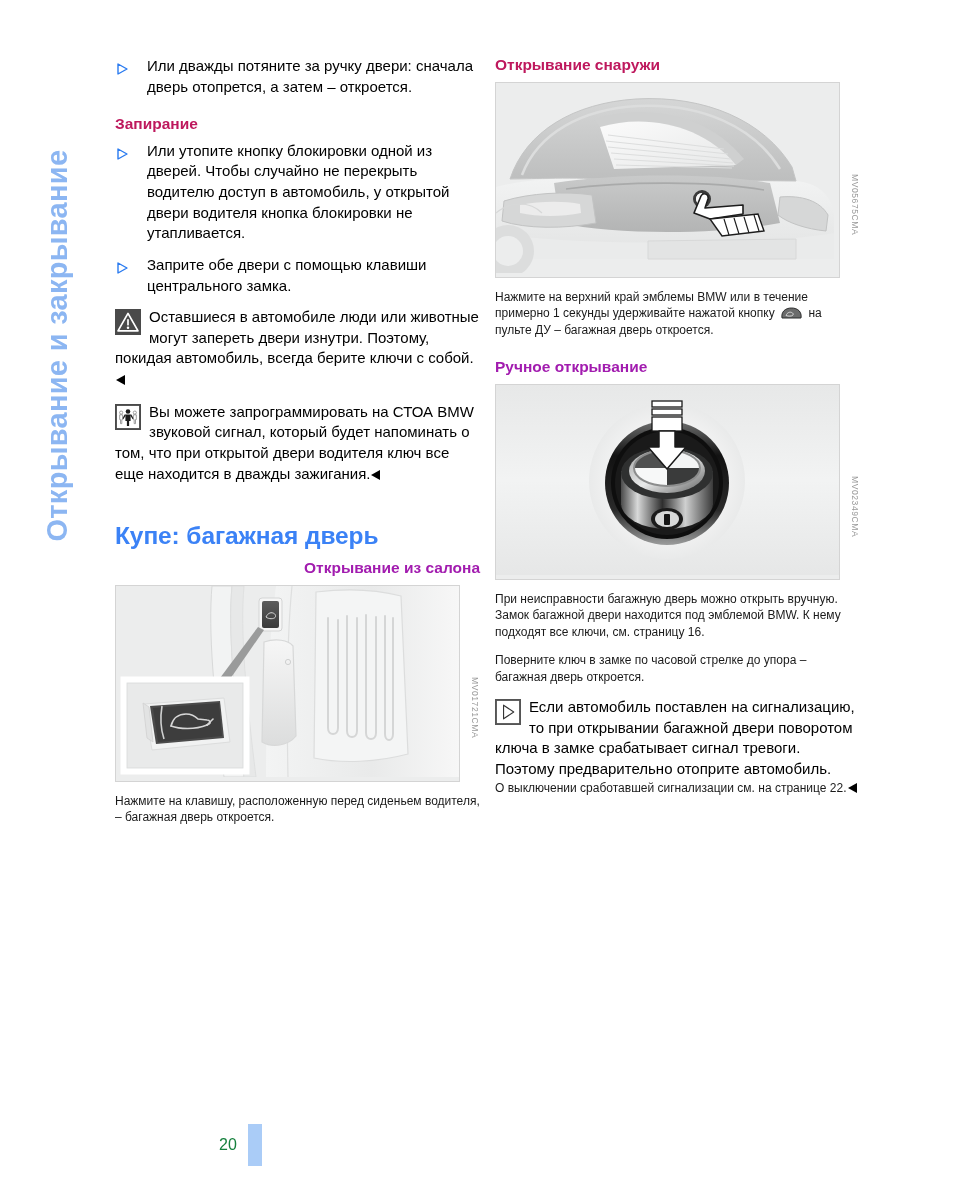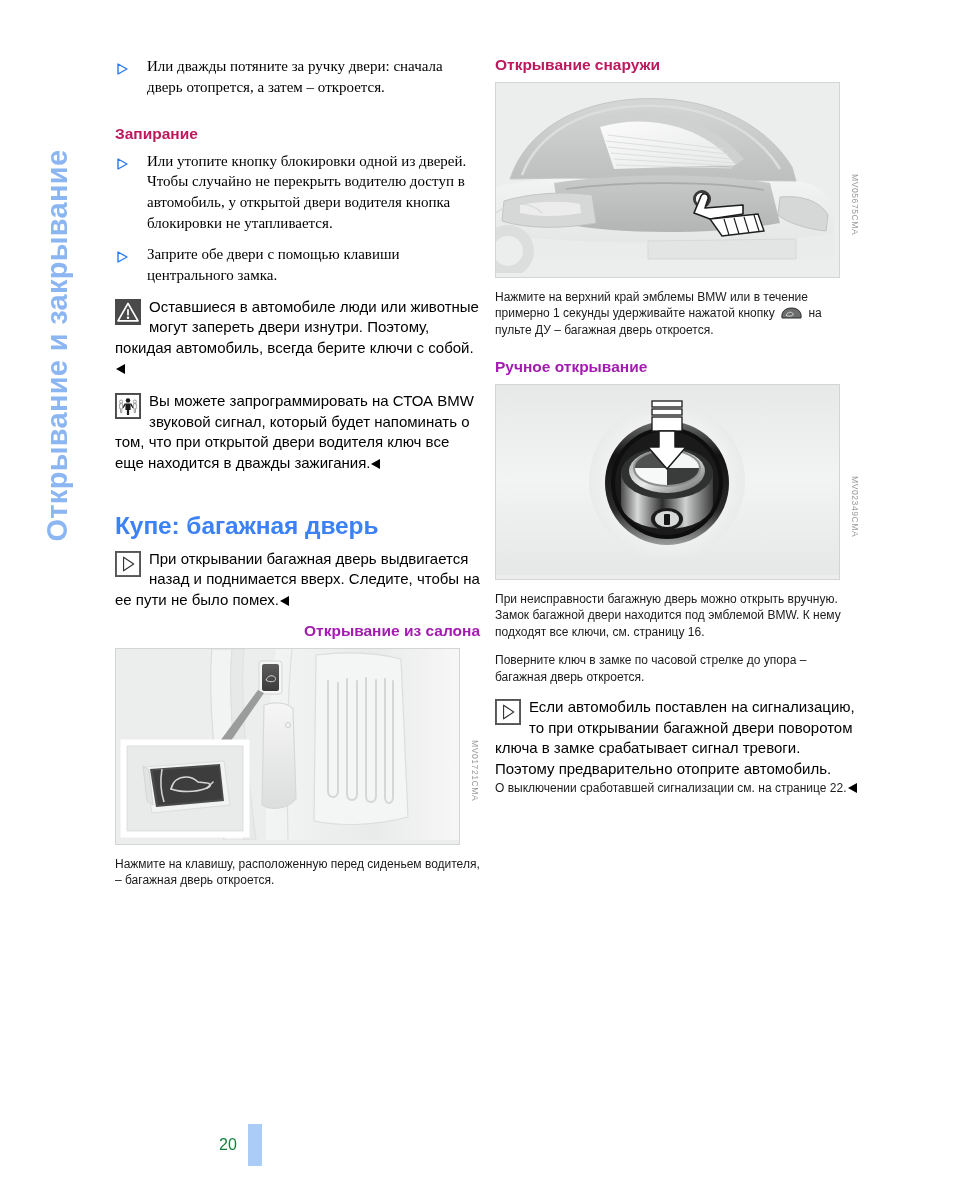--- a/index.html
+++ b/index.html
@@ -73,21 +73,20 @@
     line-height: 1.375;
     margin: 0 0 12px 0;
     color: #1a1a1a;
   }
 
   
   .bullet {
     position: relative;
     padding-left: 32px;
     margin-bottom: 11px;
-    font-family: Liberation Serif, serif;
   }
   .bullet .tri {
     position: absolute;
     left: 2px;
     top: 5px;
     width: 0;
     height: 0;
   }
   .tri-open {
     display: inline-block;
@@ -227,21 +226,21 @@
 
   <div class="bullet">
     <span class="tri">
       <svg class="tri-open" viewBox="0 0 11 12" aria-hidden="true">
         <path d="M1 1 L10 6 L1 11 Z" fill="none" stroke="#2A7BF0" stroke-width="1.4" stroke-linejoin="round"></path>
       </svg>
     </span>
     <span class="bullet-text">Или дважды потяните за ручку двери: сначала дверь отопрется, а затем – откроется.</span>
   </div>
 
-  <div class="h2" style="margin-top:28px;">Запирание</div>
+  <div class="h2" style="margin-top:18px;">Запирание</div>
 
   <div class="bullet">
     <span class="tri">
       <svg class="tri-open" viewBox="0 0 11 12" aria-hidden="true">
         <path d="M1 1 L10 6 L1 11 Z" fill="none" stroke="#2A7BF0" stroke-width="1.4" stroke-linejoin="round"></path>
       </svg>
     </span>
     <span class="bullet-text">Или утопите кнопку блокировки одной из дверей. Чтобы случайно не перекрыть водителю доступ в автомобиль, у открытой двери водителя кнопка блокировки не утапливается.</span>
   </div>
 
@@ -280,29 +279,20 @@
 
         <circle cx="20.4" cy="8.2" r="1.7" fill="none" stroke="#8a8a8a" stroke-width="0.9"></circle>
         <path d="M18.8 10.6 h3.2 v5.2 h-0.9 v4.4 h-1.4 v-4.4 h-0.9 Z" fill="none" stroke="#8a8a8a" stroke-width="0.9"></path>
       </svg>
     </span>
     <span>Вы можете запрограммировать на СТОА BMW звуковой сигнал, который будет напоминать о том, что при открытой двери водителя ключ все еще находится в дважды зажигания.</span><span class="endmark"></span>
   </div>
 
   <div class="h1" style="margin-top:38px;">Купе: багажная дверь</div>
 
-  <div class="noteblock">
-    <span class="icon-box">
-      <svg class="icon-arrowbox" viewBox="0 0 26 26" aria-hidden="true">
-        <rect x="0.5" y="0.5" width="25" height="25" fill="#ffffff" stroke="#555555" stroke-width="1"></rect>
-        <path d="M8.2 5.6 L19.2 13 L8.2 20.4 Z" fill="none" stroke="#333333" stroke-width="1.2" stroke-linejoin="round"></path>
-      </svg>
-    </span>
-    <span>При открывании багажная дверь выдвигается назад и поднимается вверх. Следите, чтобы на ее пути не было помех.</span><span class="endmark"></span>
-  </div>
 
   <div class="h2 pale" style="text-align:right;">Открывание из салона</div>
 
   <div class="figure">
     <div class="frame">
       <svg width="343" height="191" viewBox="0 0 343 191" aria-hidden="true">
         <defs>
           <linearGradient id="gPanel" x1="0" y1="0" x2="1" y2="0">
             <stop offset="0%" stop-color="#f3f4f4"></stop>
             <stop offset="55%" stop-color="#e9eaea"></stop>

